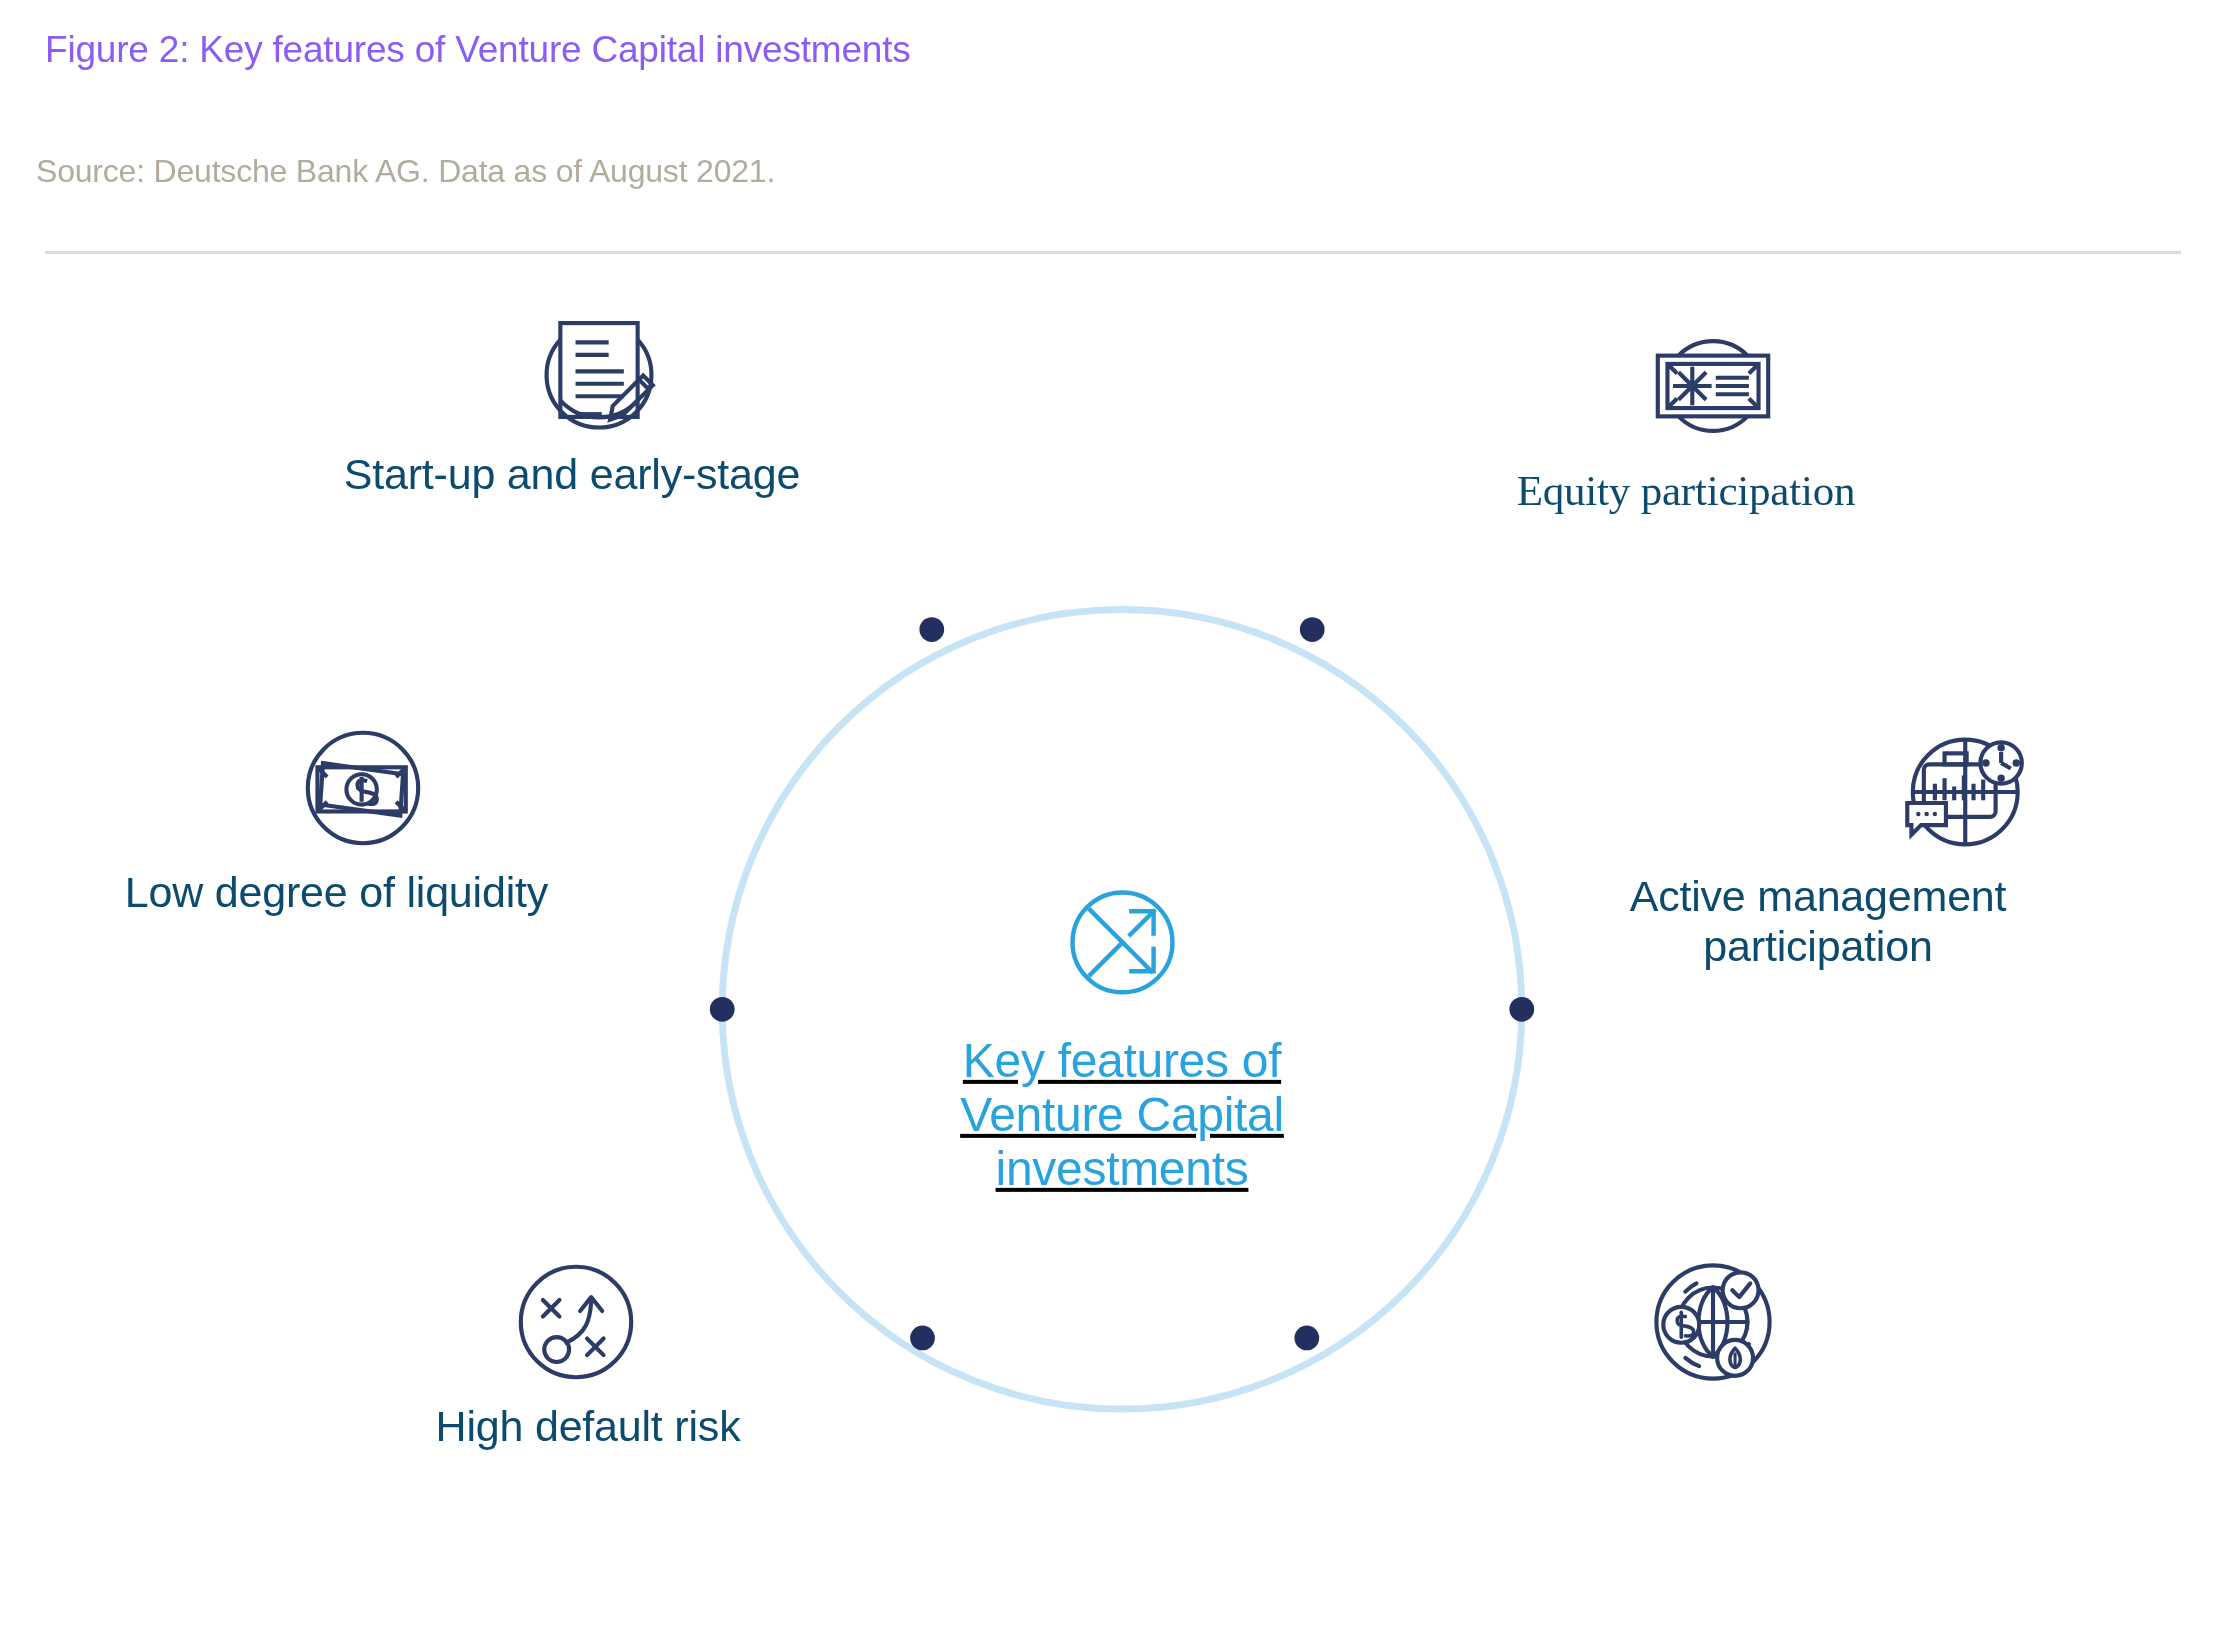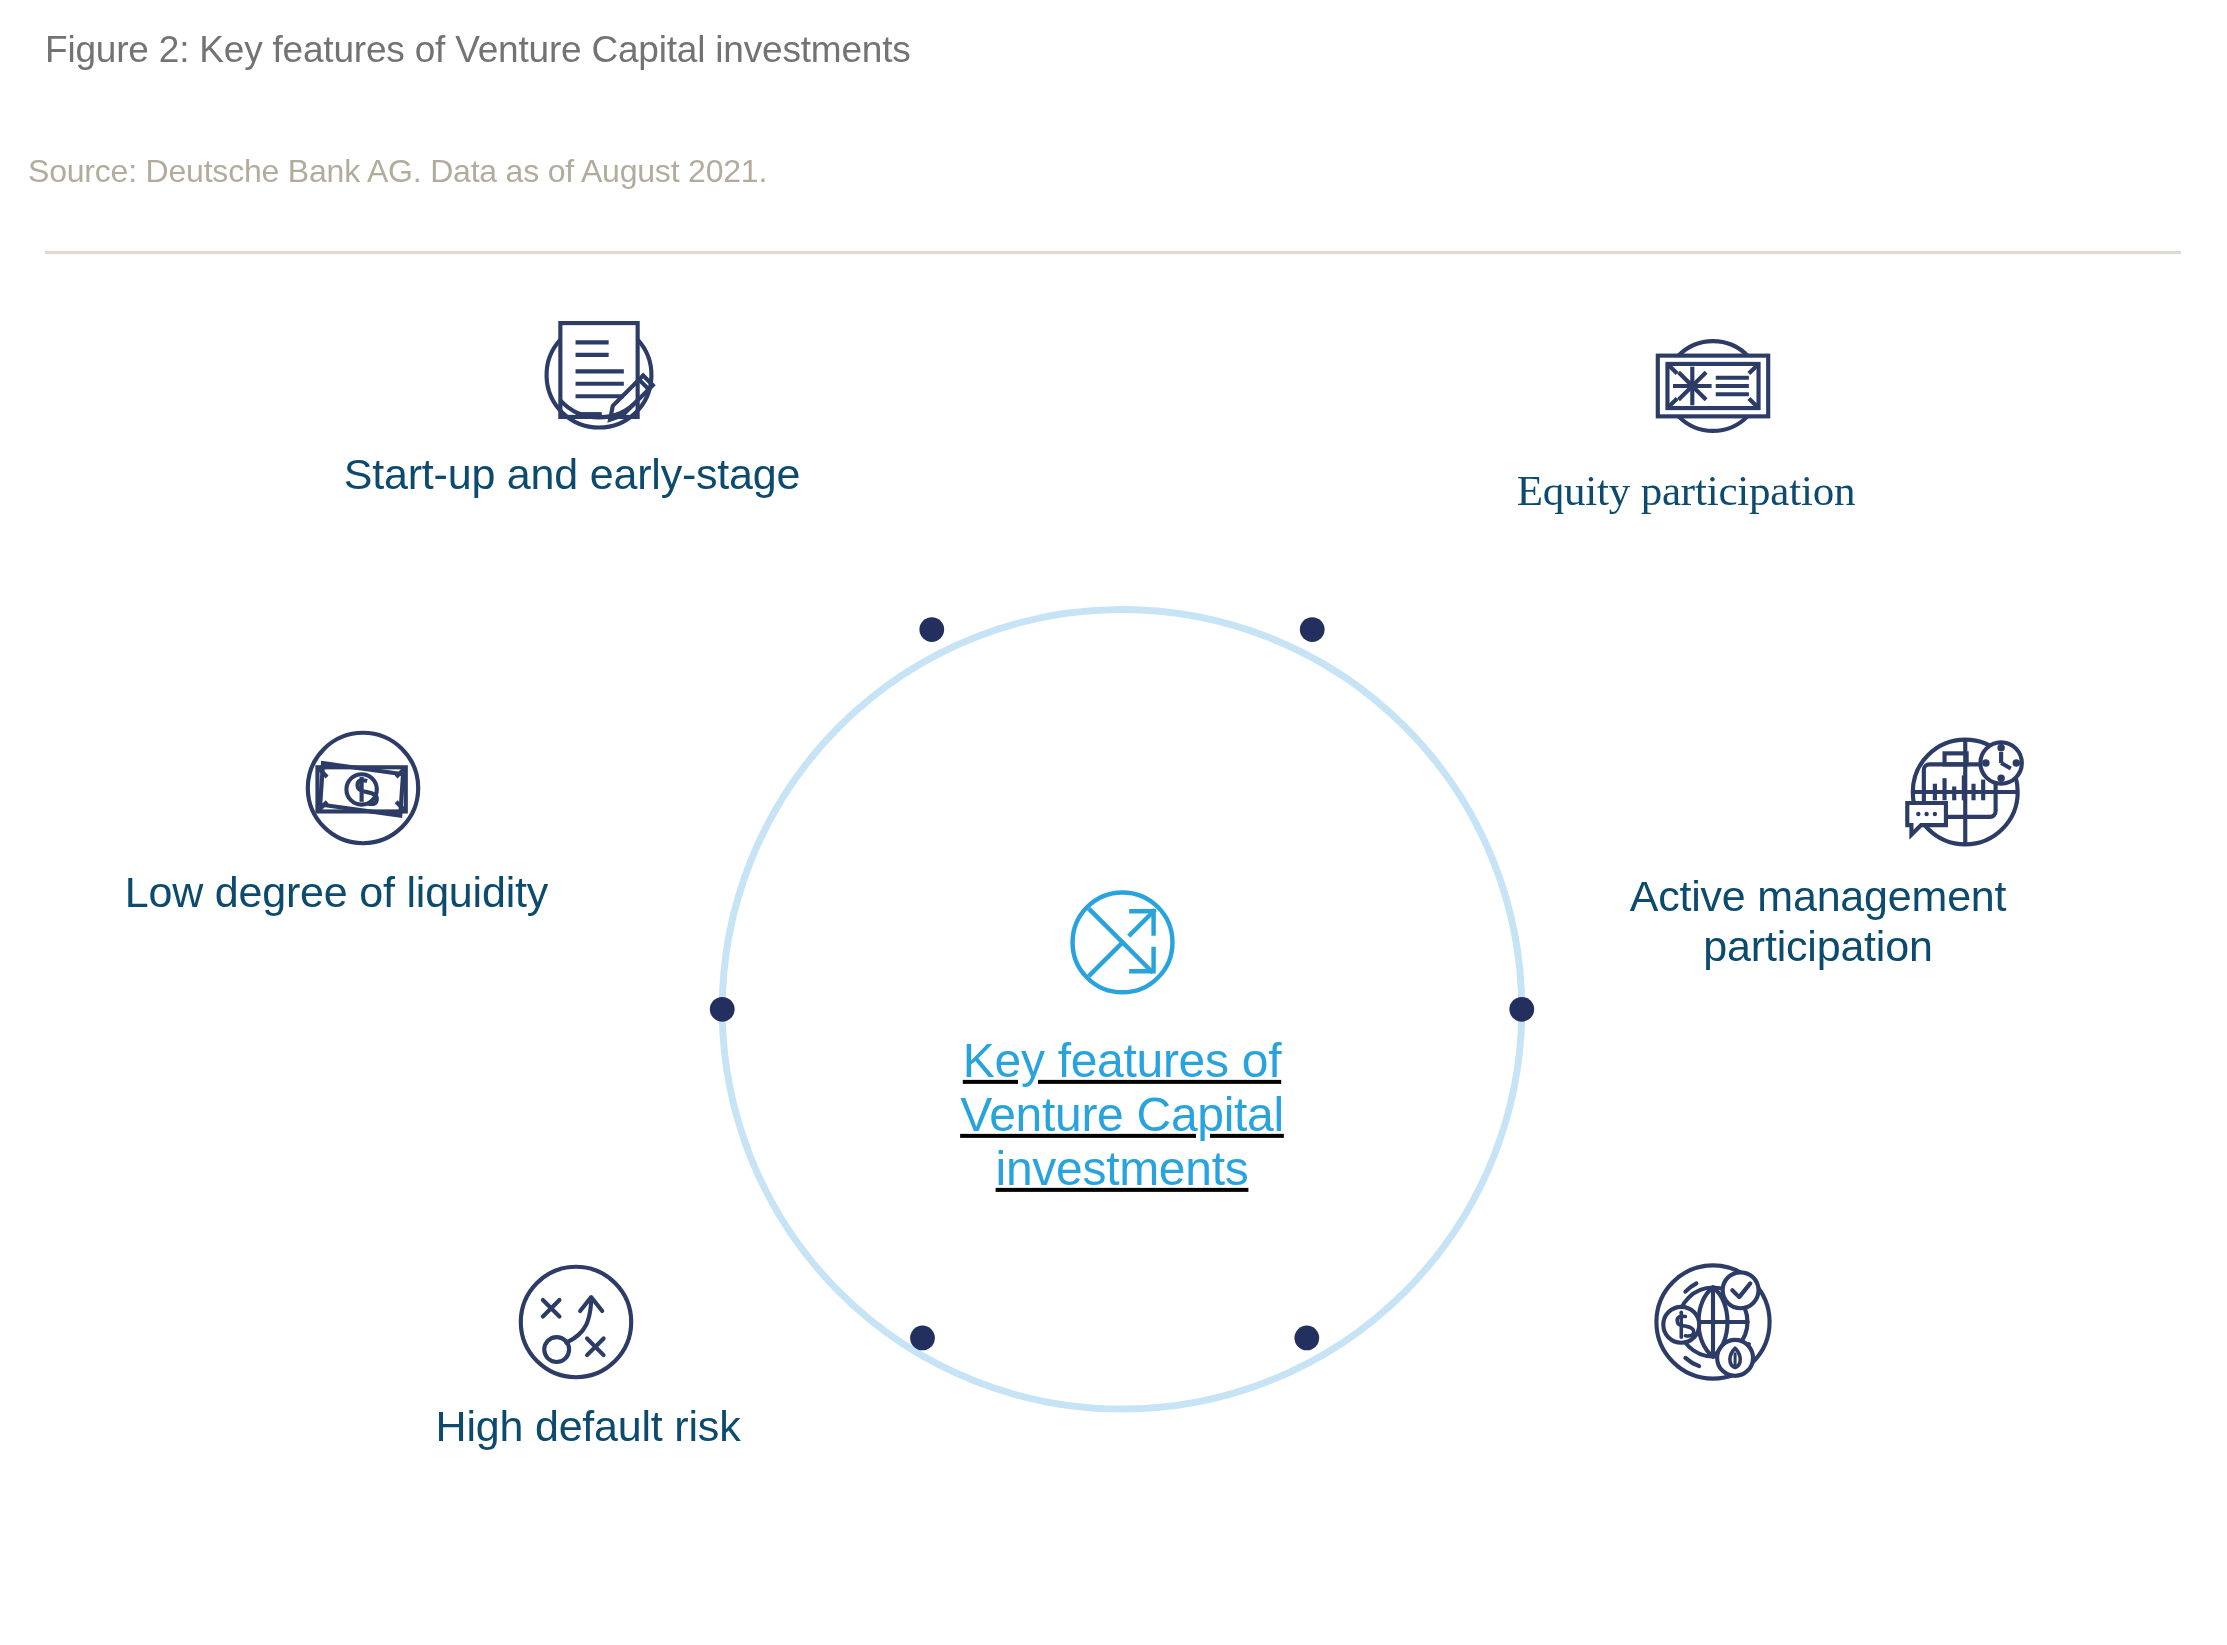--- a/index.html
+++ b/index.html
@@ -20,27 +20,27 @@
     position: absolute;
     left: 0; top: 0;
     width: 2227px;
   }
   #figure-title {
     position: absolute;
     left: 45px;
     top: 29px;
     font-size: 37px;
     font-weight: 400;
-    color: #737373;
+    color: #8b5cf6;
     letter-spacing: -0.2px;
     white-space: nowrap;
   }
   #figure-source {
     position: absolute;
-    left: 28px;
+    left: 36px;
     top: 153px;
     font-size: 32px;
     font-weight: 400;
     color: #b2ac9c;
     letter-spacing: -0.2px;
     white-space: nowrap;
   }
   #header-rule {
     position: absolute;
     left: 45px;

